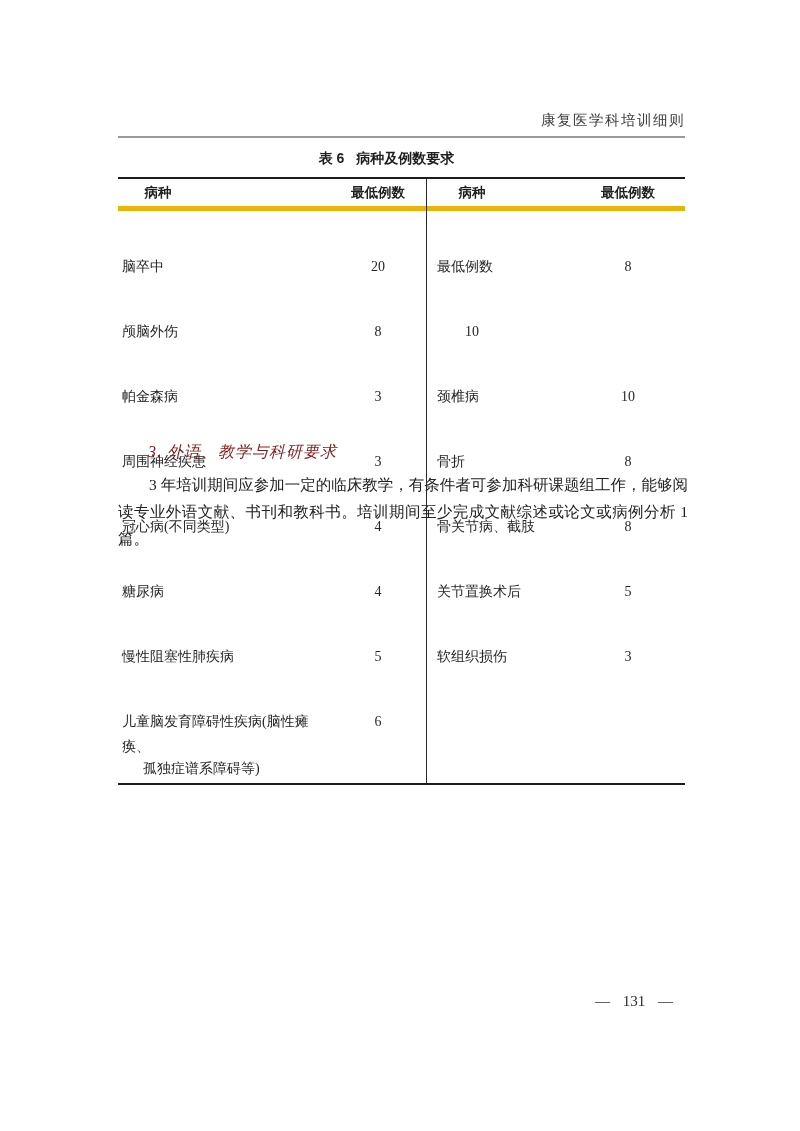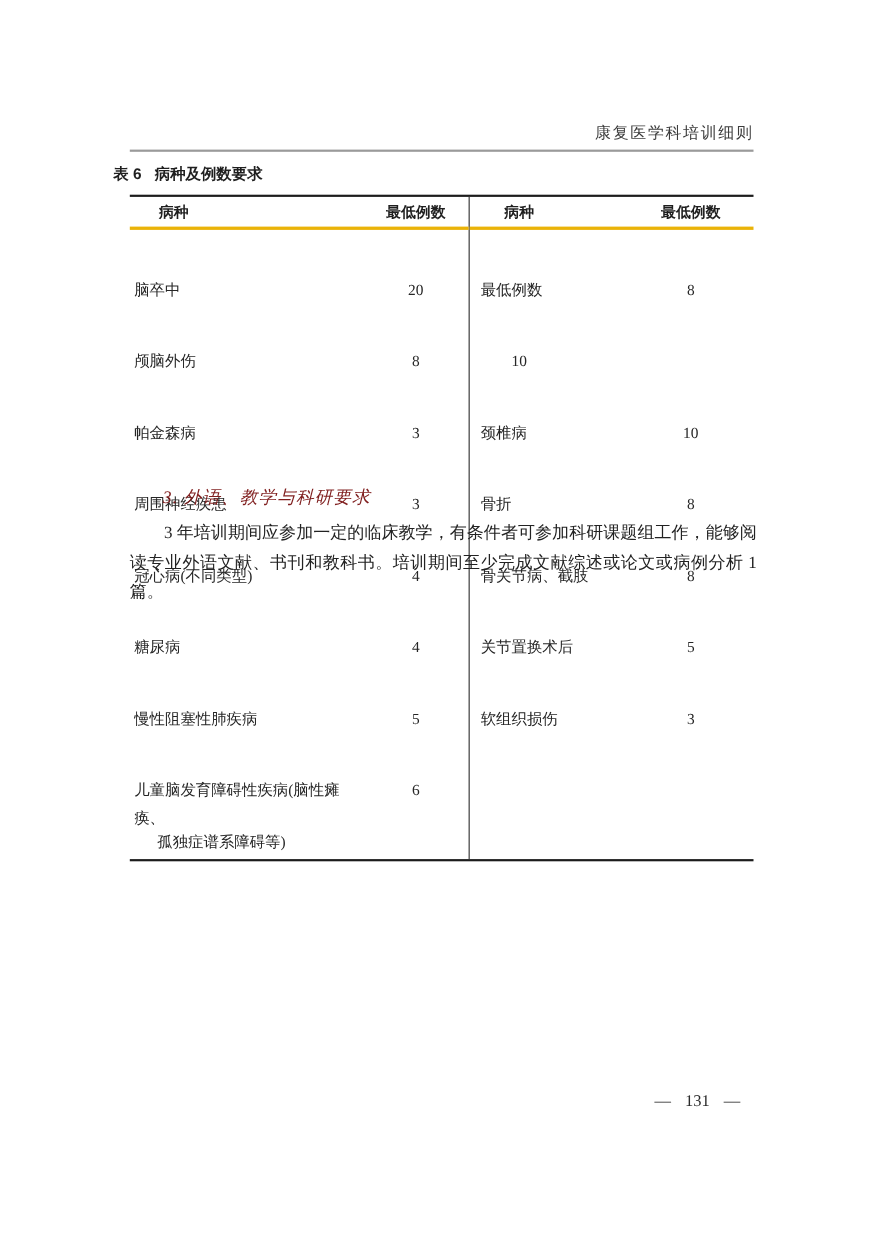--- a/index.html
+++ b/index.html
@@ -34,20 +34,21 @@
     height: 2px;
     background: #9a9a9a;
   }
 
   
   .table-caption {
     position: absolute;
     top: 150px;
     left: 103px;
     width: 567px;
+    text-align: center;
     font-family: "Liberation Sans", "DejaVu Sans", sans-serif;
     font-weight: bold;
     font-size: 14px;
     color: #1f1f1f;
   }
   .table-caption .cap-title { margin-left: 12px; }
 
   
   .cases-table {
     position: absolute;
@@ -60,21 +61,21 @@
     box-sizing: border-box;
   }
   .half { box-sizing: border-box; }
   .half.left  { width: 309px; border-right: 1px solid #2b2b2b; }
   .half.right { flex: 1; }
 
   .hrow {
     height: 27px;
     display: flex;
     align-items: center;
-    border-bottom: 3px solid #eab308;
+    border-bottom: 5px solid #eab308;
     font-family: "Liberation Sans", "DejaVu Sans", sans-serif;
     font-weight: bold;
     font-size: 13.5px;
     color: #1f1f1f;
   }
   .half.left  .hname { width: 80px; text-align: center; }
   .half.left  .hval  { width: 96px; margin-left: auto; text-align: center; }
   .half.right .hname { width: 90px; text-align: center; }
   .half.right .hval  { width: 90px; margin-left: auto; margin-right: 12px; text-align: center; }
 

